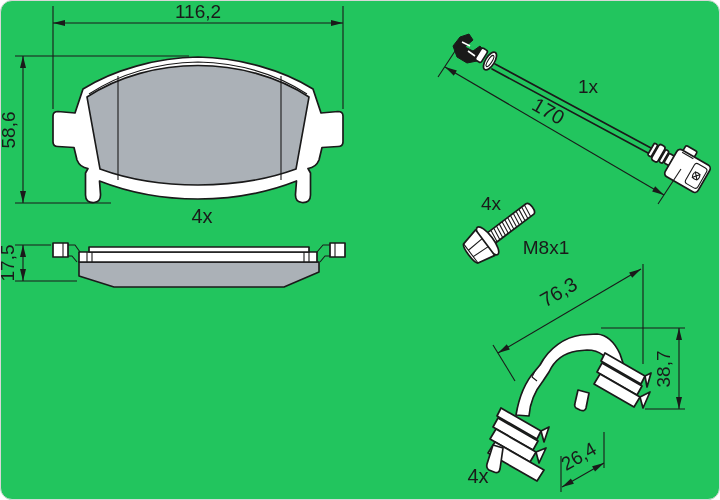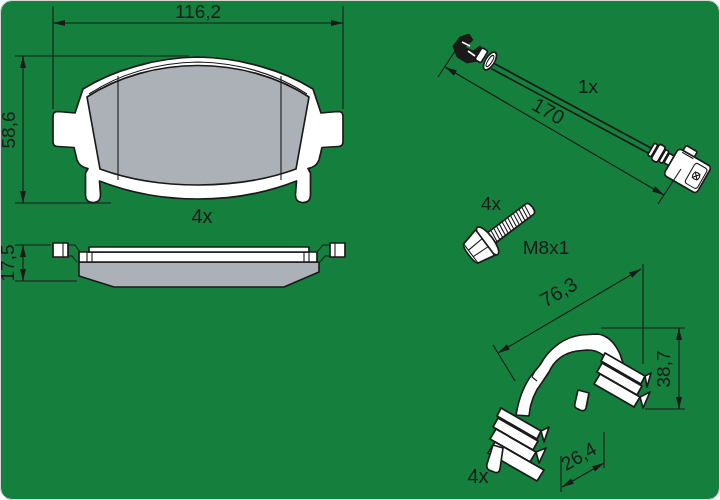--- a/index.html
+++ b/index.html
@@ -1,18 +1,18 @@
 <!DOCTYPE html>
 <html><head>
 <meta charset="utf-8">
 <style>
   html,body{margin:0;padding:0;background:#fff;}
   .canvas{
     position:relative;width:718px;height:498px;
-    background:#15803d;border:1px solid #d8d8d8;border-radius:12px;
+    background:#22c55e;border:1px solid #d8d8d8;border-radius:12px;
     overflow:hidden;font-family:"Liberation Sans",sans-serif;
   }
   svg{display:block}
   .ln{fill:none;stroke:#1a1a1a;stroke-width:1.7;stroke-linejoin:round;stroke-linecap:round;}
   .fw{fill:#ffffff;stroke:#1a1a1a;stroke-width:1.7;stroke-linejoin:round;}
   .fg{fill:#abb1b7;stroke:#1a1a1a;stroke-width:1.6;stroke-linejoin:round;}
   .thin{fill:none;stroke:#1a1a1a;stroke-width:1.1;stroke-linejoin:round;}
   .dim{fill:none;stroke:#1a1a1a;stroke-width:1.1;}
   .dk{fill:#1a1a1a;stroke:#1a1a1a;stroke-width:1;stroke-linejoin:round;}
   text.lbl{fill:#1a1a1a;font-size:19px;font-family:"Liberation Sans",sans-serif;}

